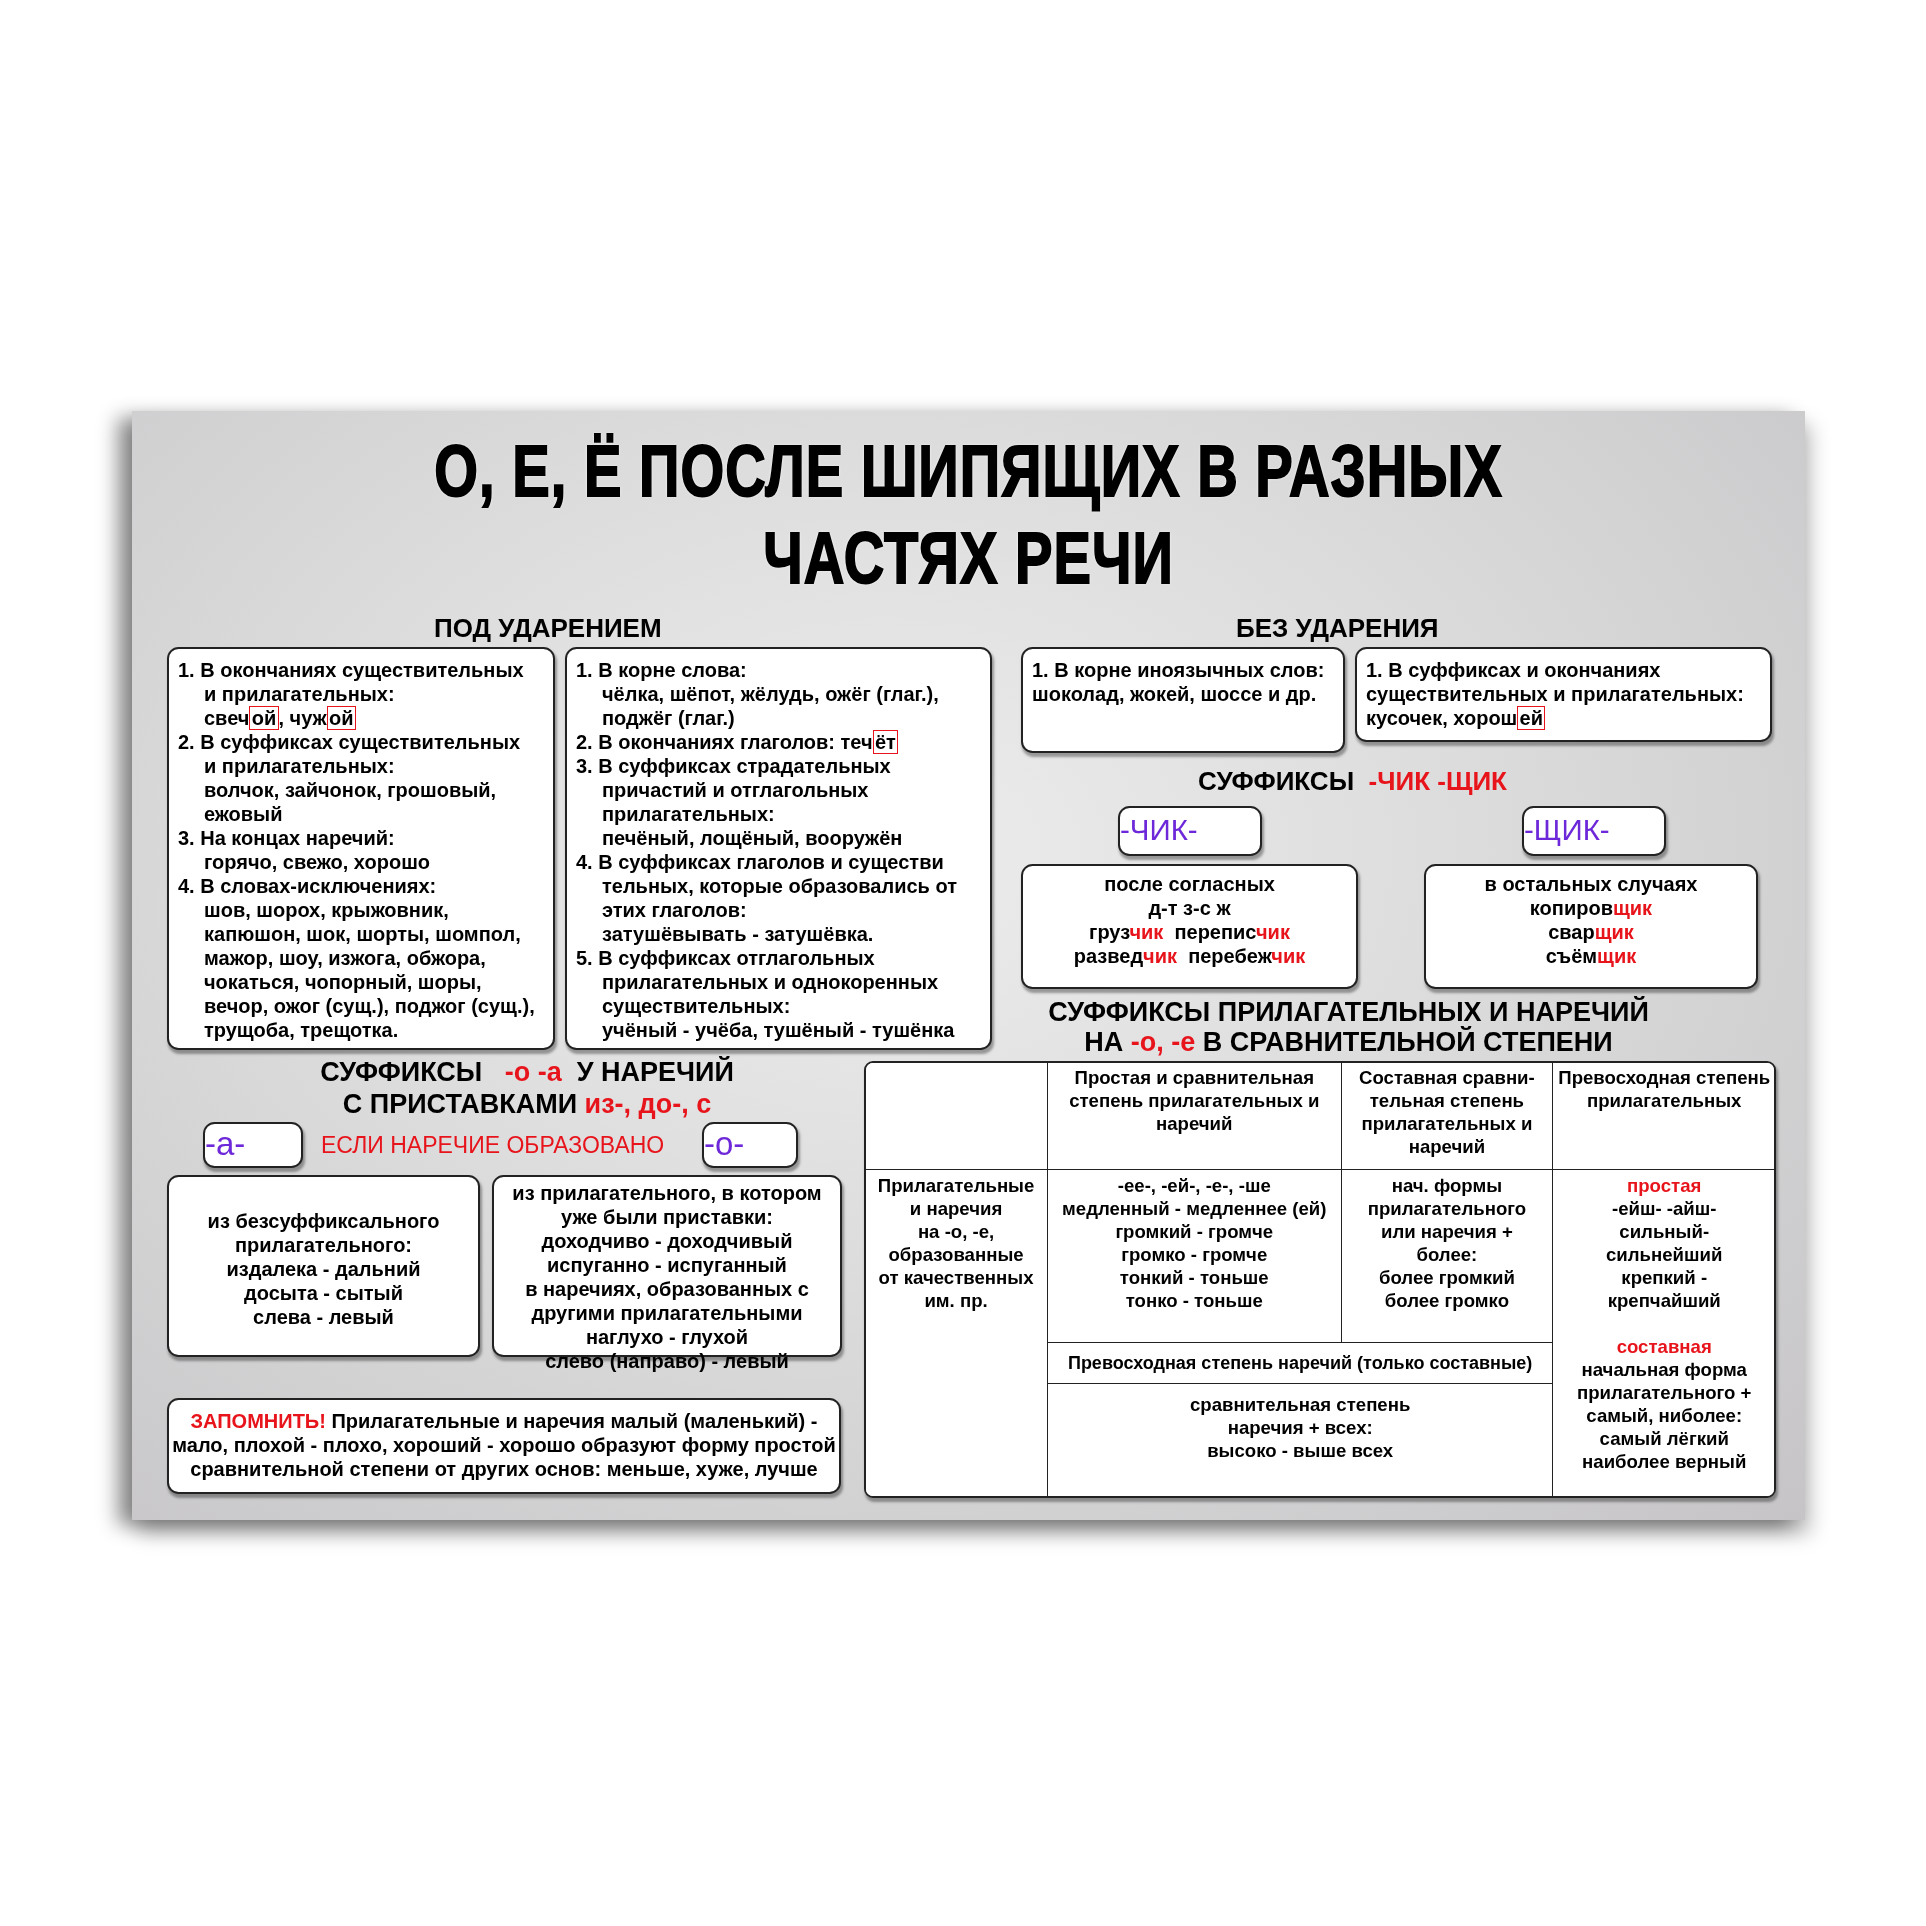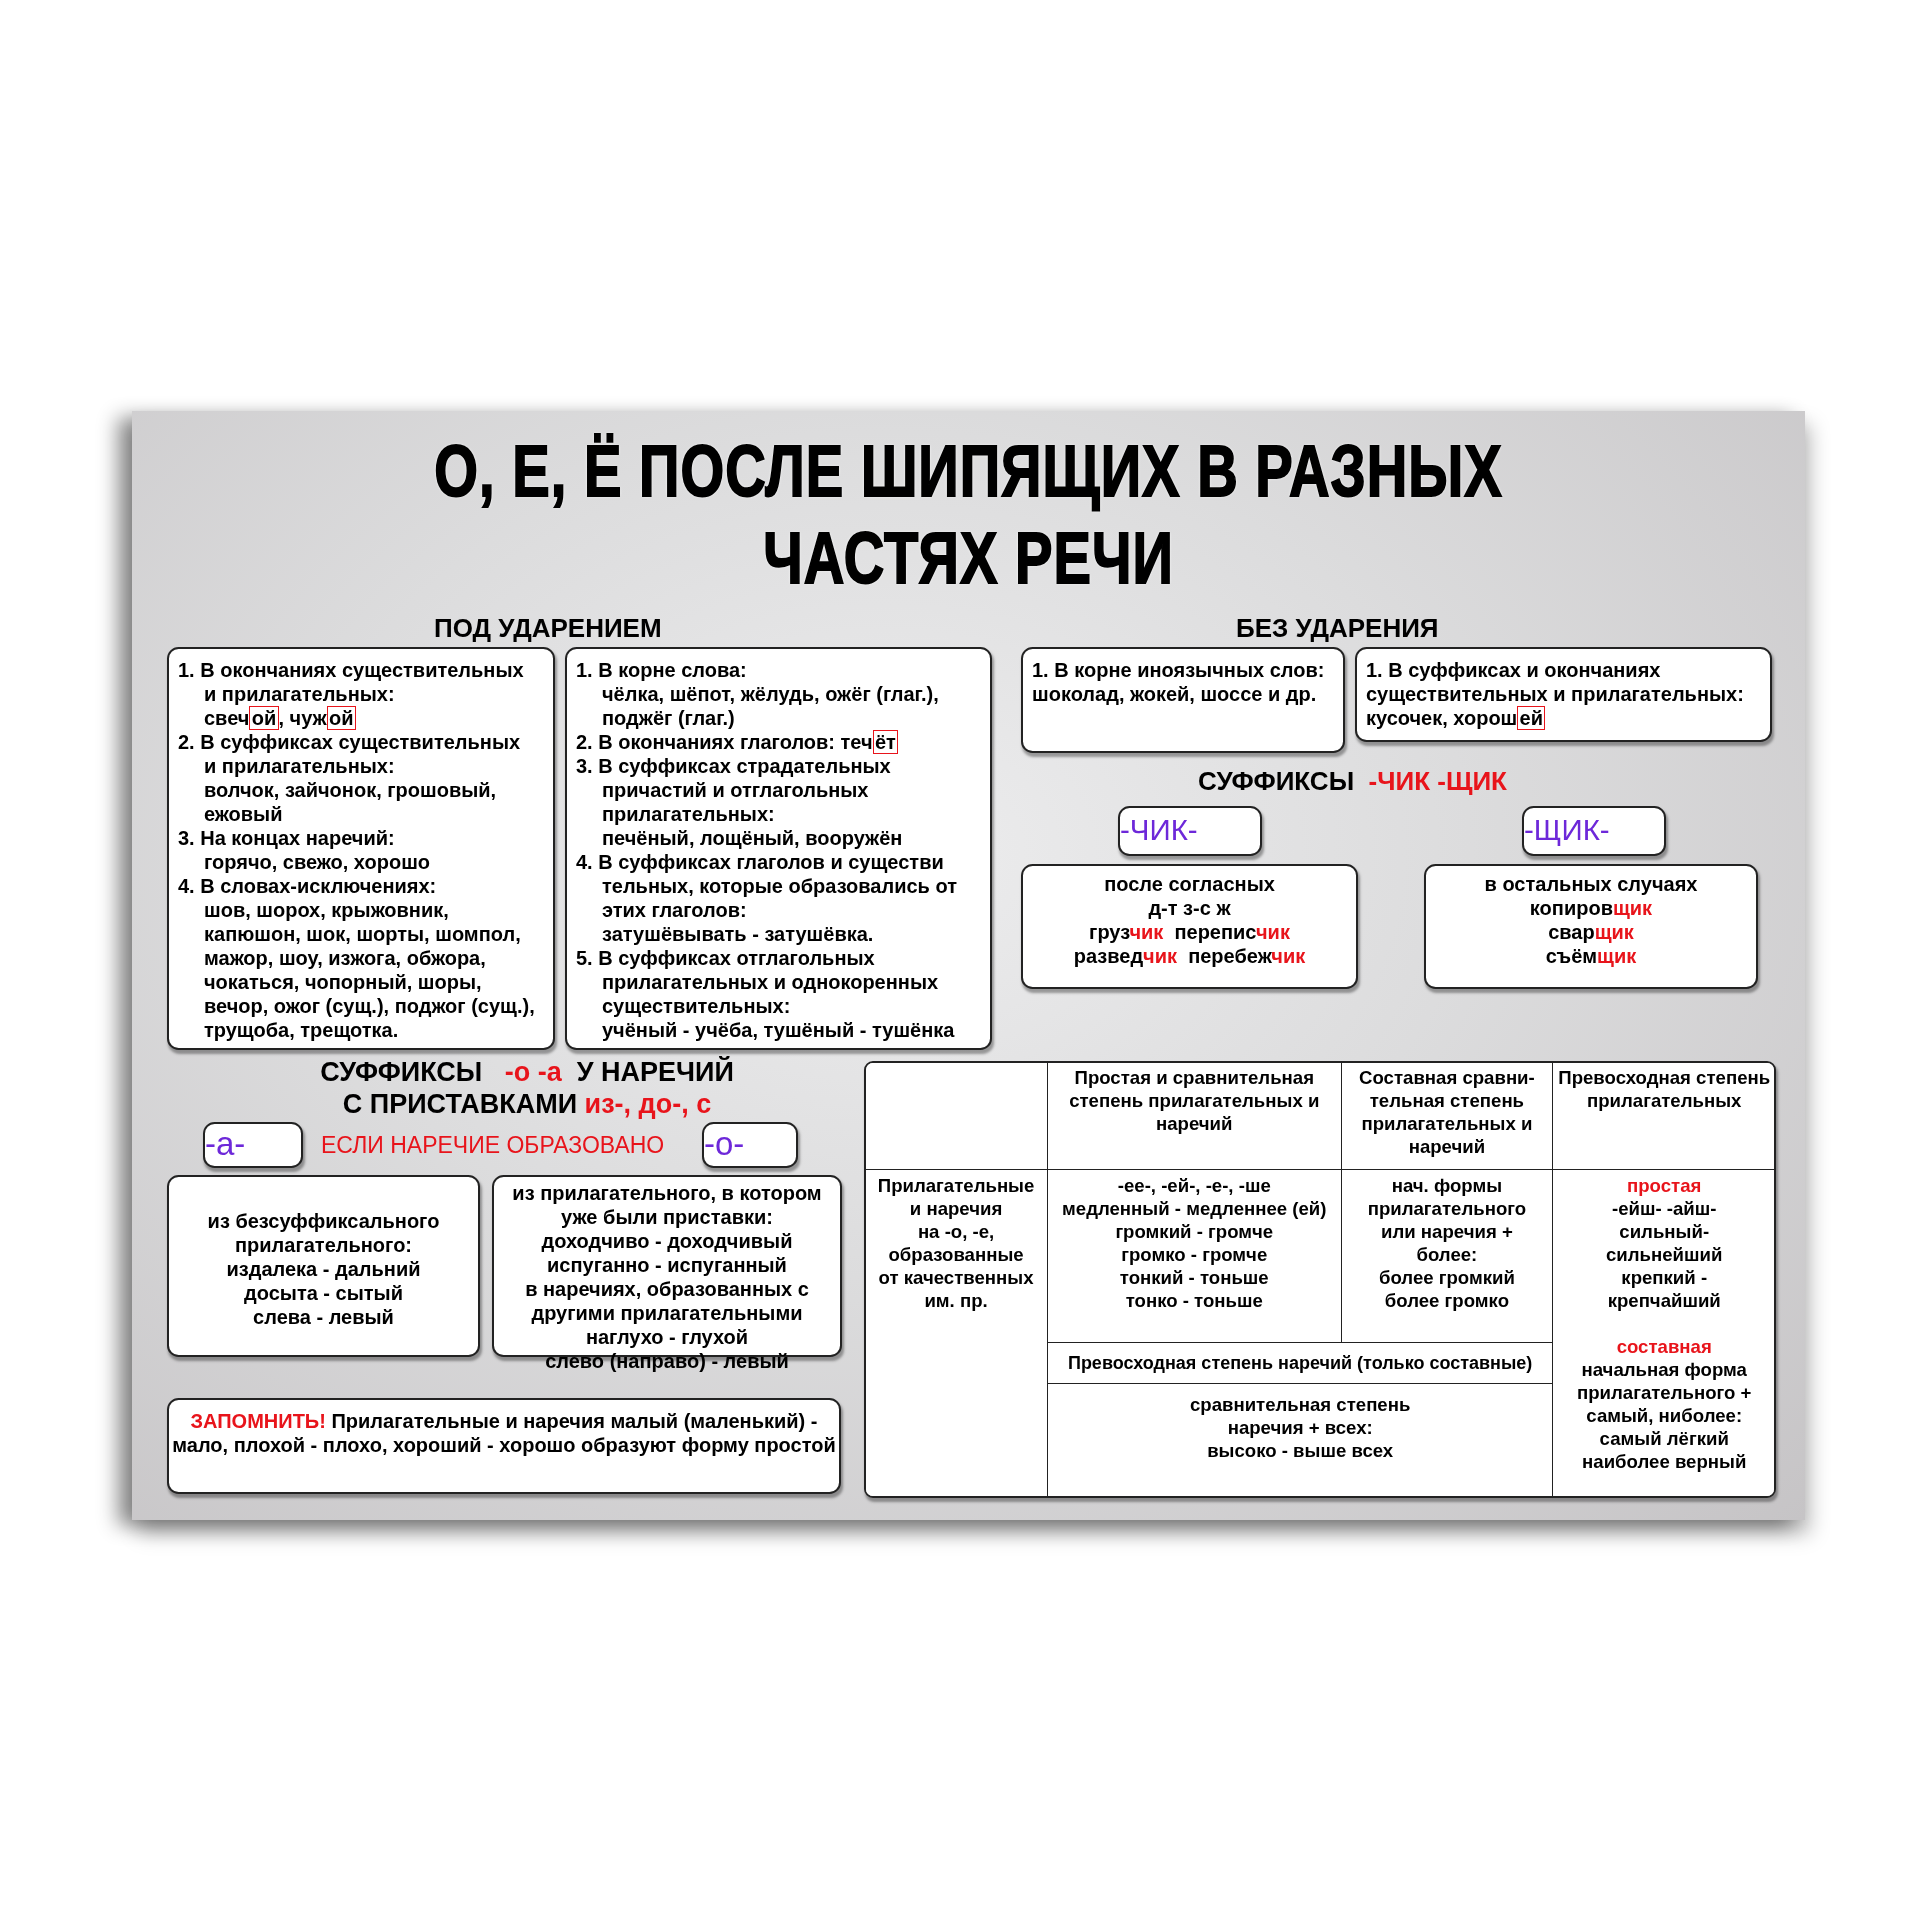--- a/index.html
+++ b/index.html
@@ -104,20 +104,24 @@
     <div><span>развед</span><span class="red">чик</span>&nbsp;&nbsp;<span>перебеж</span><span class="red">чик</span></div>
   </div>
 
   <div class="box txt center" style="left:1292px; top:453px; width:334px; height:125px; padding-top:6.4px;">
     <div>в остальных случаях</div>
     <div><span>копиров</span><span class="red">щик</span></div>
     <div><span>свар</span><span class="red">щик</span></div>
     <div><span>съём</span><span class="red">щик</span></div>
   </div>
 
+  <div class="sec-h" style="left:876px; top:587px; width:681px; font-size:27px; line-height:29.5px;">
+    <div>СУФФИКСЫ ПРИЛАГАТЕЛЬНЫХ И НАРЕЧИЙ</div>
+    <div><span>НА </span><span class="red">-о, -е</span><span> В СРАВНИТЕЛЬНОЙ СТЕПЕНИ</span></div>
+  </div>
 
   <div class="sec-h" style="left:138px; top:645px; width:514px; font-size:27px; line-height:32px;">
     <div><span>СУФФИКСЫ</span>&nbsp;&nbsp;&nbsp;<span class="red">-о  -а</span>&nbsp;&nbsp;<span>У НАРЕЧИЙ</span></div>
     <div><span>С ПРИСТАВКАМИ</span>&nbsp;<span class="red">из-, до-, с</span></div>
   </div>
 
   <div class="box" style="left:71px; top:711px; width:100px; height:46px;">
       <div class="big-red" style="line-height:40px;">-а-</div>
     </div>
   <div class="abs red" style="left:189px; top:721px; font-size:23px; white-space:nowrap;">ЕСЛИ НАРЕЧИЕ ОБРАЗОВАНО</div>
@@ -139,20 +143,21 @@
     <div>испуганно - испуганный</div>
     <div>в наречиях, образованных с</div>
     <div>другими прилагательными</div>
     <div>наглухо - глухой</div>
     <div>слево (направо) - левый</div>
   </div>
 
   <div class="box txt center" style="left:35px; top:987px; width:674px; height:96px; padding-top:9px;text-align:center;">
     <div><span class="red">ЗАПОМНИТЬ!</span><span> Прилагательные и наречия малый (маленький) -</span></div>
     <div>мало, плохой - плохо, хороший - хорошо образуют форму простой</div>
+    <div>сравнительной степени от других основ: меньше, хуже, лучше</div>
   </div>
 
   <div class="tbl-wrap" style="left:732px; top:650px; width:908px; height:433px;">
     <table class="cmp" style="left:-1.9px; top:-1.9px; width:912px; height:437px;">
       <colgroup>
           <col style="width:183px">
           <col style="width:294px">
           <col style="width:212px">
           <col style="width:223px">
         </colgroup>

